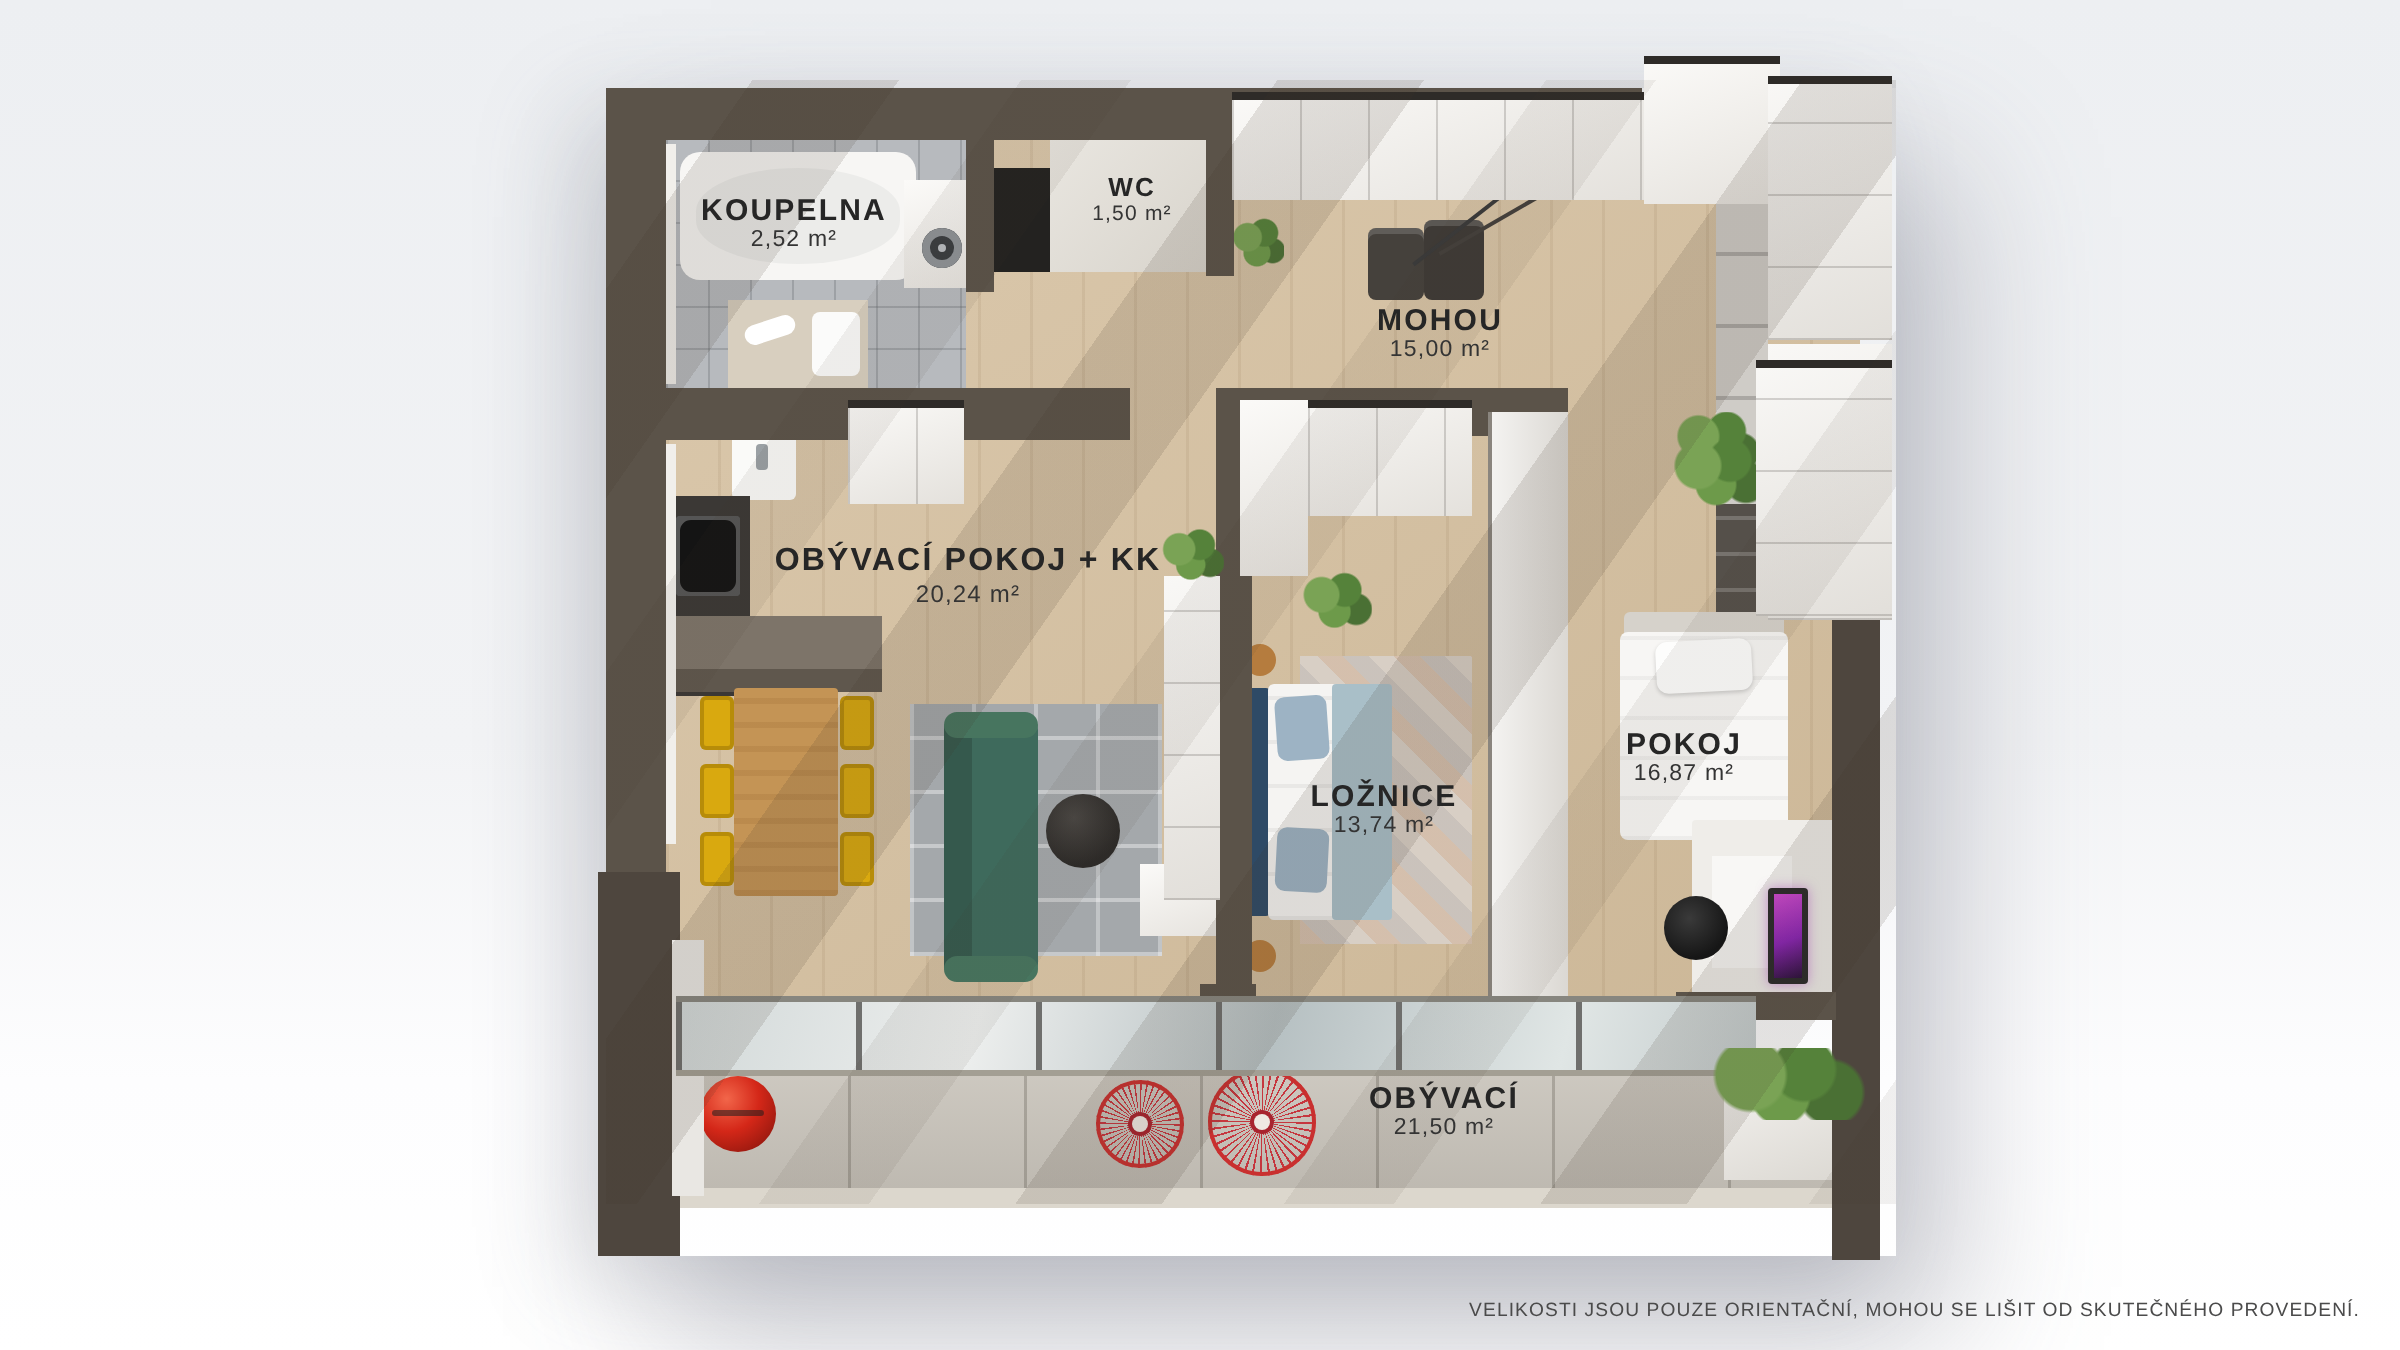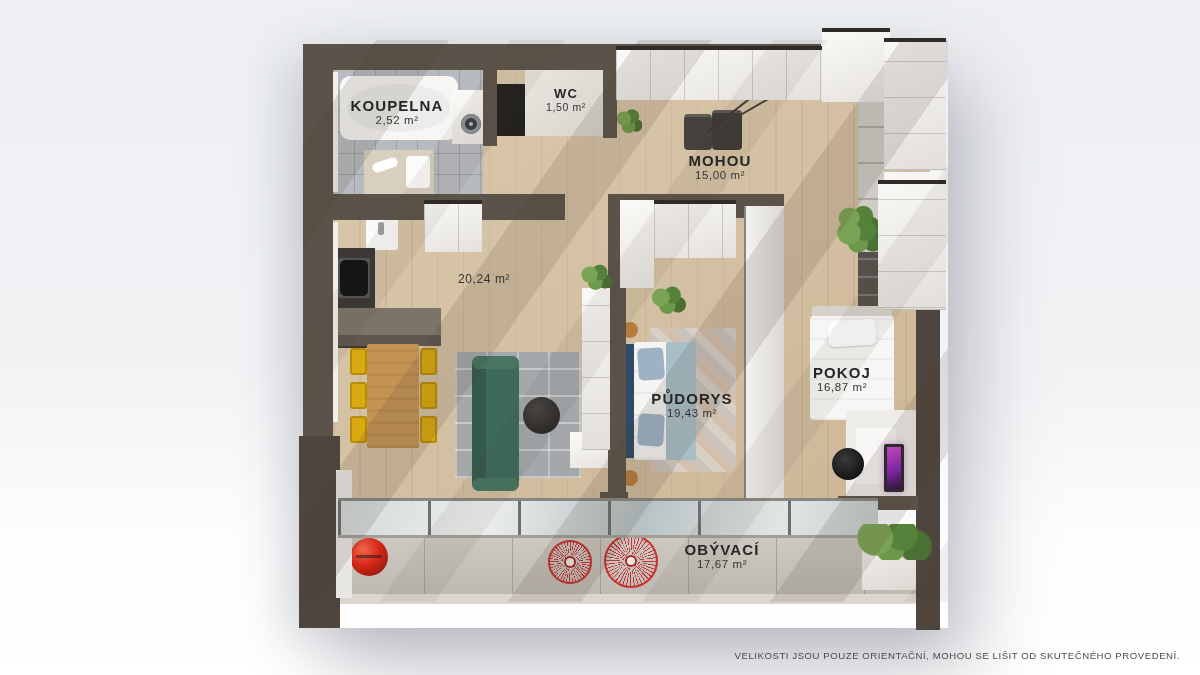--- a/index.html
+++ b/index.html
@@ -192,30 +192,31 @@
   </div>
   <div class="a z7 label fs13" style="left:566px;top:86px;">
     <div class="rname">WC</div>
     <div class="rarea">1,50 m²</div>
   </div>
   <div class="a z7 label fs15" style="left:720px;top:152px;">
     <div class="rname">MOHOU</div>
     <div class="rarea">15,00 m²</div>
   </div>
   <div class="a z7 label fs16" style="left:484px;top:272px;">
+    <div class="rname">OBÝVACÍ POKOJ + KK</div>
     <div class="rarea">20,24 m²</div>
   </div>
   <div class="a z7 label fs15" style="left:692px;top:390px;">
-    <div class="rname">PŮDORYS</div>
-    <div class="rarea">19,43 m²</div>
+    <div class="rname">LOŽNICE</div>
+    <div class="rarea">13,74 m²</div>
   </div>
   <div class="a z7 label fs15" style="left:842px;top:364px;">
     <div class="rname">POKOJ</div>
     <div class="rarea">16,87 m²</div>
   </div>
   <div class="a z7 label fs15" style="left:722px;top:541px;">
     <div class="rname">OBÝVACÍ</div>
-    <div class="rarea">17,67 m²</div>
+    <div class="rarea">21,50 m²</div>
   </div>
 
   <div class="a z8 footer-sub">VELIKOSTI JSOU POUZE ORIENTAČNÍ, MOHOU SE LIŠIT OD SKUTEČNÉHO PROVEDENÍ.</div>
 
 </div>
 
 </body></html>

